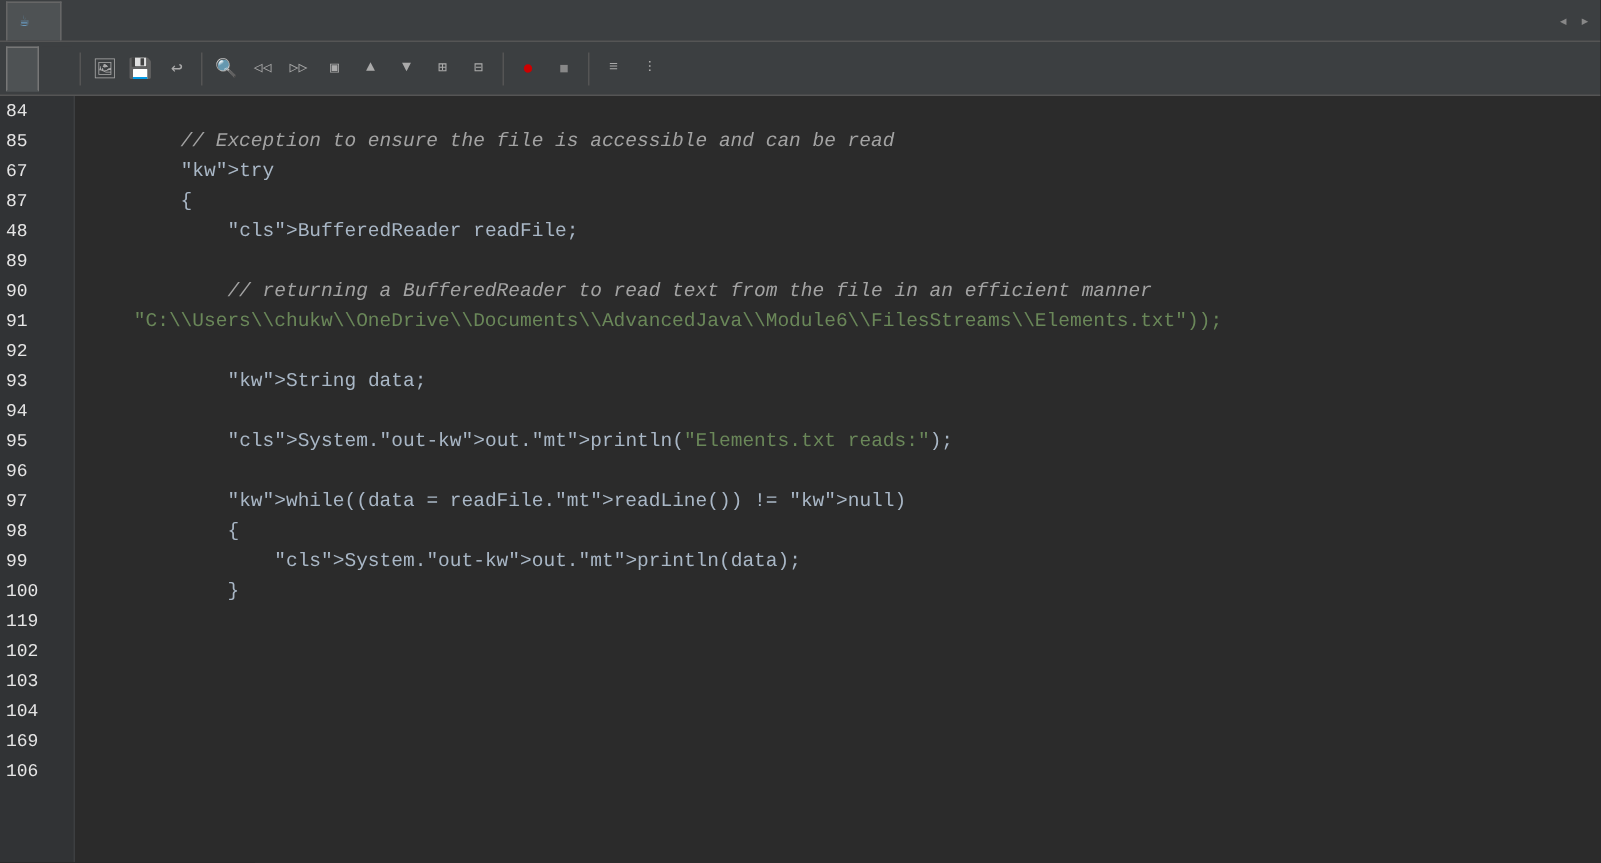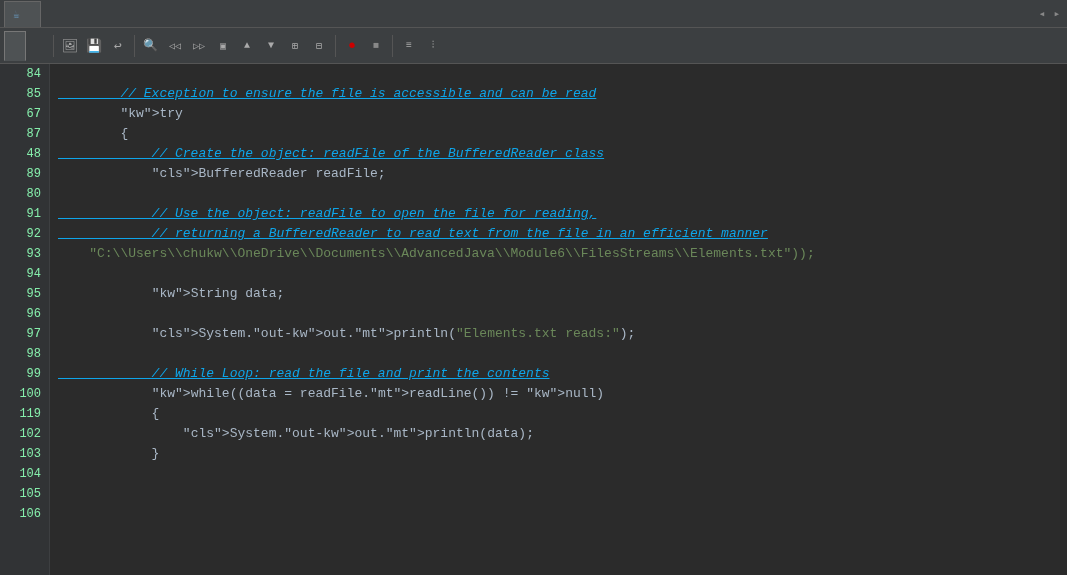--- a/index.html
+++ b/index.html
@@ -110,38 +110,38 @@
       background: #313335;
       color: #606366;
       min-width: 50px;
       padding: 0;
       border-right: 1px solid #3d3f41;
       user-select: none;
       overflow: hidden;
     }
     .line-number {
       display: block;
-      text-align: right;
+      text-align: left;
       padding: 0 8px 0 4px;
       line-height: 20px;
       font-size: 12px;
-      color: #86efac;
+      color: #e5e5e5;
     }
     .code-content {
       flex: 1;
       overflow: auto;
       padding: 0 0 0 8px;
       background: #2b2b2b;
     }
     .code-line {
       line-height: 20px;
       white-space: pre;
       font-size: 13px;
     } 
-    .cm { color: #0ea5e9; font-style: italic; text-decoration: underline; } 
+    .cm { color: #a3a3a3; font-style: italic; } 
     .str { color: #6a8759; }
   </style>
 </head>
 <body>
 
 <div class="title-bar">
   <div class="tab">
     <span style="font-size:11px;color:#6897bb;">☕</span>
     <span></span>
     <span class="tab-close"></span>
@@ -214,54 +214,51 @@
 </div>
 
 <div class="code-area">
   <div class="line-numbers" id="line-nums">
       <span class="line-number">84</span>
       <span class="line-number">85</span>
       <span class="line-number">67</span>
       <span class="line-number">87</span>
       <span class="line-number">48</span>
       <span class="line-number">89</span>
-      <span class="line-number">80</span>
+      <span class="line-number">90</span>
       <span class="line-number">91</span>
       <span class="line-number">92</span>
       <span class="line-number">93</span>
       <span class="line-number">94</span>
       <span class="line-number">95</span>
       <span class="line-number">96</span>
       <span class="line-number">97</span>
       <span class="line-number">98</span>
       <span class="line-number">99</span>
       <span class="line-number">100</span>
       <span class="line-number">119</span>
       <span class="line-number">102</span>
       <span class="line-number">103</span>
       <span class="line-number">104</span>
-      <span class="line-number">105</span>
+      <span class="line-number">169</span>
       <span class="line-number">106</span>
     </div>
   <div class="code-content" id="code-content">
       <div class="code-line"><span>&nbsp;</span></div>
       <div class="code-line"><span class="cm">        // Exception to ensure the file is accessible and can be read</span></div>
       <div class="code-line">        <span class="&lt;span">"kw"</span>&gt;try</div>
       <div class="code-line">        {</div>
-      <div class="code-line"><span class="cm">            // Create the object: readFile of the BufferedReader class</span></div>
       <div class="code-line">            <span class="&lt;span">"cls"</span>&gt;BufferedReader readFile;</div>
       <div class="code-line"><span>&nbsp;</span></div>
-      <div class="code-line"><span class="cm">            // Use the object: readFile to open the file for reading,</span></div>
       <div class="code-line"><span class="cm">            // returning a BufferedReader to read text from the file in an efficient manner</span></div>
       <div class="code-line"><span class="str">    "C:\\Users\\chukw\\OneDrive\\Documents\\AdvancedJava\\Module6\\FilesStreams\\Elements.txt"));</span></div>
       <div class="code-line"><span>&nbsp;</span></div>
       <div class="code-line">            <span class="&lt;span">"kw"</span>&gt;String data;</div>
       <div class="code-line"><span>&nbsp;</span></div>
       <div class="code-line">            <span class="&lt;span">"cls"</span>&gt;System.<span class="&lt;span">"out-kw"</span>&gt;out.<span class="&lt;span">"mt"</span>&gt;println(<span class="str">"Elements.txt reads:"</span>);</div>
       <div class="code-line"><span>&nbsp;</span></div>
-      <div class="code-line"><span class="cm">            // While Loop: read the file and print the contents</span></div>
       <div class="code-line">            <span class="&lt;span">"kw"</span>&gt;while((data = readFile.<span class="&lt;span">"mt"</span>&gt;readLine()) != <span class="&lt;span">"kw"</span>&gt;null)</div>
       <div class="code-line">            {</div>
       <div class="code-line">                <span class="&lt;span">"cls"</span>&gt;System.<span class="&lt;span">"out-kw"</span>&gt;out.<span class="&lt;span">"mt"</span>&gt;println(data);</div>
       <div class="code-line">            }</div>
       <div class="code-line"><span>&nbsp;</span></div>
     </div>
 </div>
 
 </body></html>

